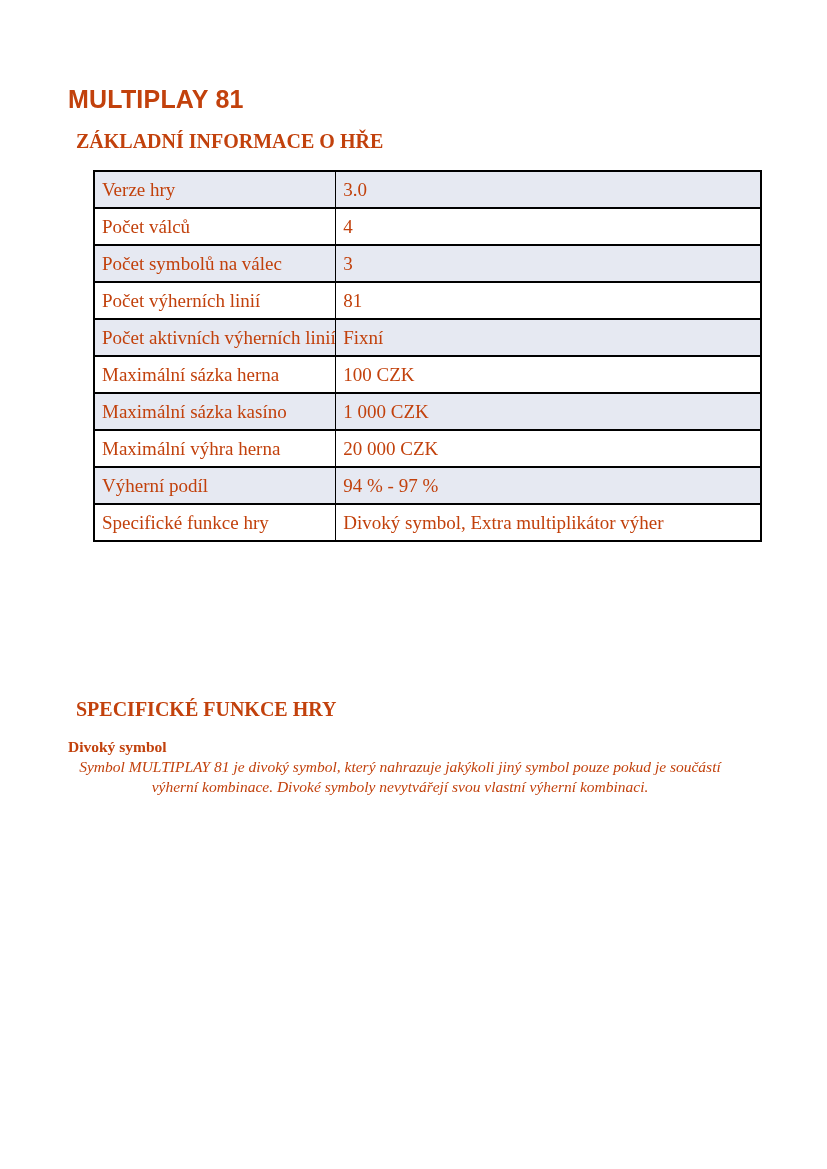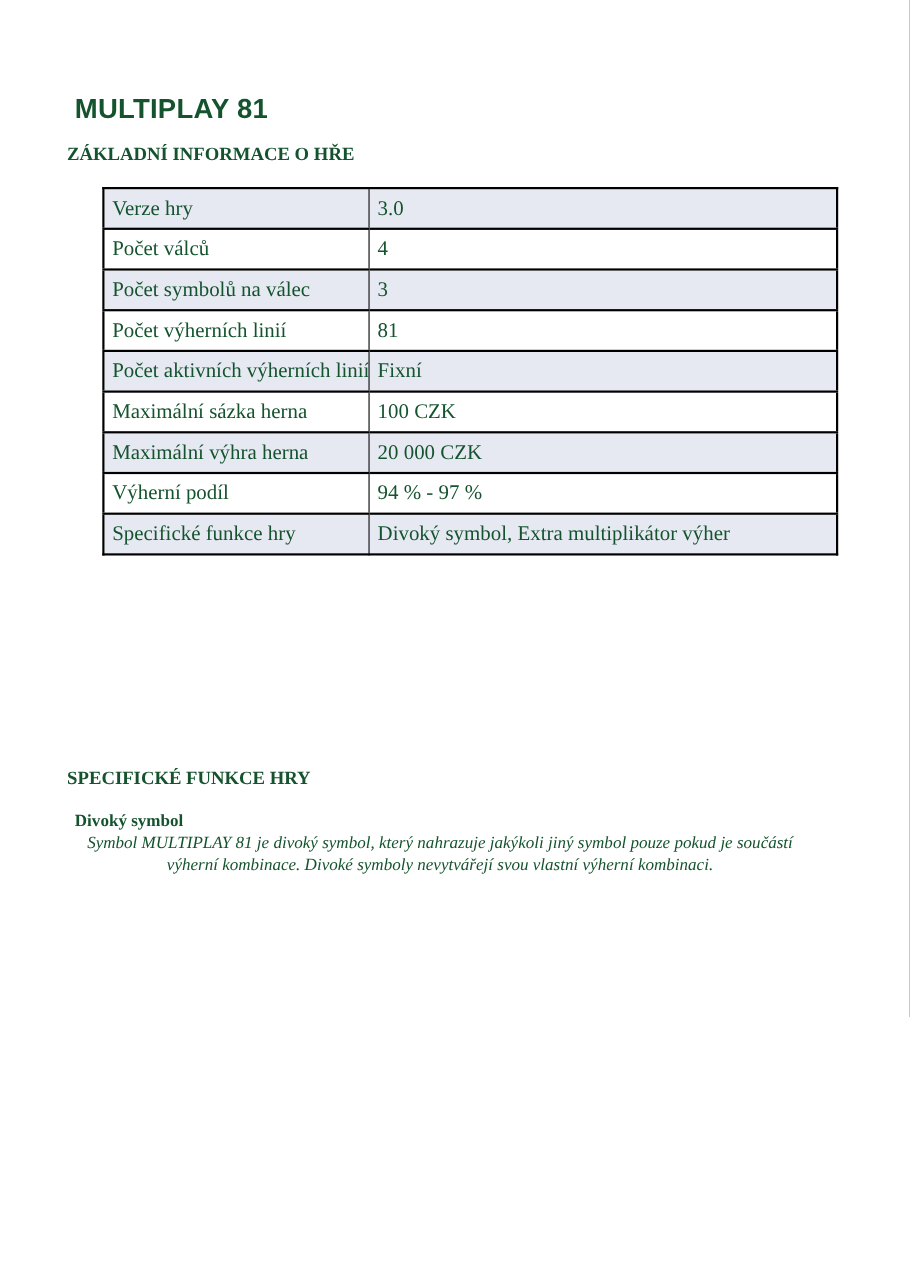--- a/index.html
+++ b/index.html
@@ -12,41 +12,41 @@
     margin: 0;
     padding: 0;
     background: #888;
   }
   .page {
     position: relative;
     width: 827px;
     height: 1169px;
     margin: 0 auto;
     background: var(--page-bg);
-    color: #14532d;
+    color: #c2410c;
     font-family: "Liberation Serif", serif;
     overflow: hidden;
   }
   .doc-title {
     position: absolute;
     left: 68px;
     top: 85px;
     margin: 0;
     font-family: "Liberation Sans", sans-serif;
     font-size: 25px;
     font-weight: bold;
     letter-spacing: 0.2px;
     white-space: nowrap;
   }
   .section-heading {
     position: absolute;
-    left: 61px;
+    left: 76px;
     margin: 0;
     font-family: "Liberation Serif", serif;
-    font-size: 17px;
+    font-size: 20px;
     font-weight: bold;
     white-space: nowrap;
   }
   .heading-basic-info { top: 130px; }
   .heading-specific   { top: 698px; }
   .info-table {
     position: absolute;
     left: 93px;
     top: 170px;
     width: 669px;
@@ -120,20 +120,24 @@
         </tr>
         <tr>
           <td class="label-cell">Počet aktivních výherních linií</td>
           <td class="value-cell">Fixní</td>
         </tr>
         <tr>
           <td class="label-cell">Maximální sázka herna</td>
           <td class="value-cell">100 CZK</td>
         </tr>
         <tr>
+          <td class="label-cell">Maximální sázka kasíno</td>
+          <td class="value-cell">1 000 CZK</td>
+        </tr>
+        <tr>
           <td class="label-cell">Maximální výhra herna</td>
           <td class="value-cell">20 000 CZK</td>
         </tr>
         <tr>
           <td class="label-cell">Výherní podíl</td>
           <td class="value-cell">94 % - 97 %</td>
         </tr>
         <tr>
           <td class="label-cell">Specifické funkce hry</td>
           <td class="value-cell">Divoký symbol, Extra multiplikátor výher</td>

